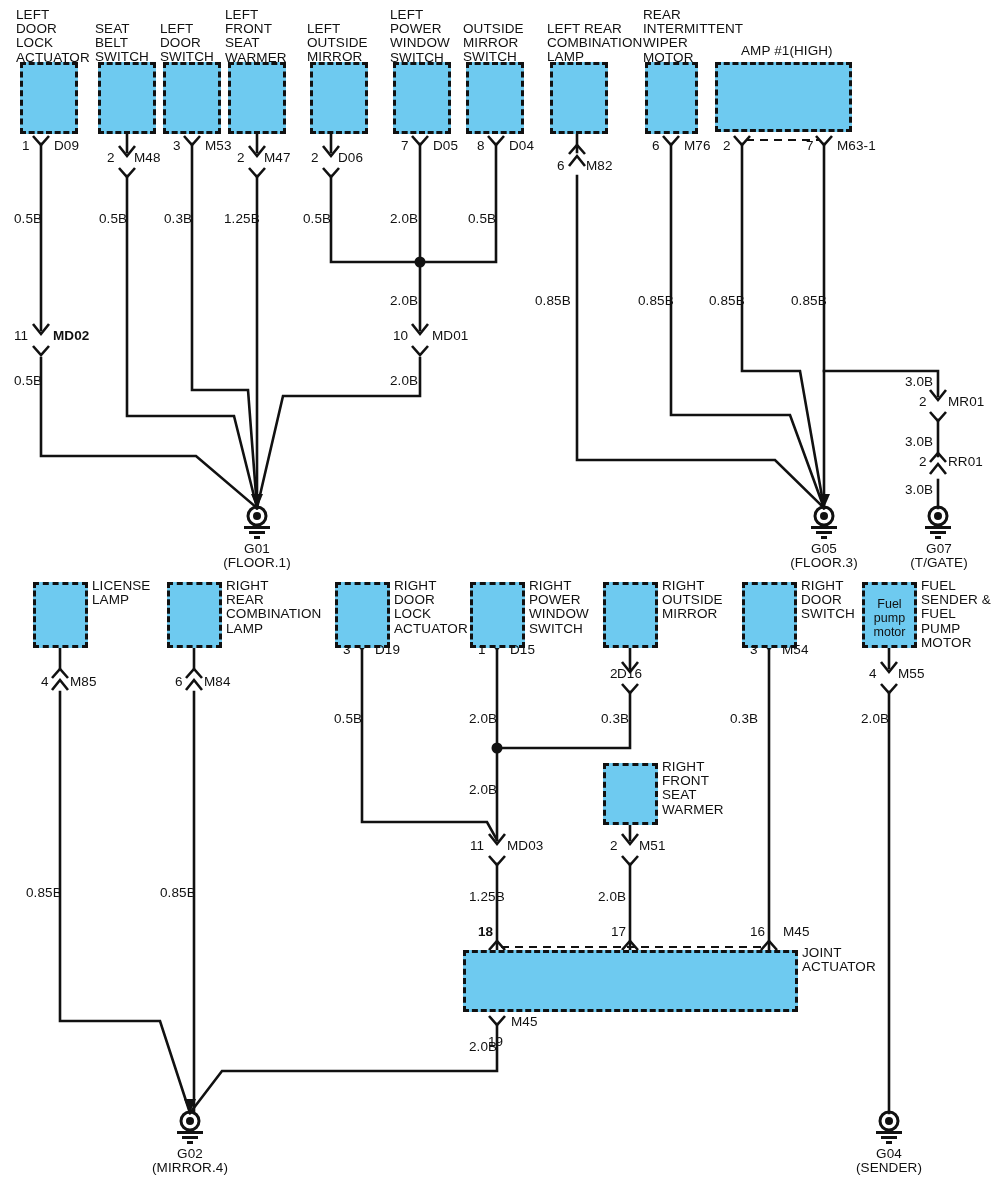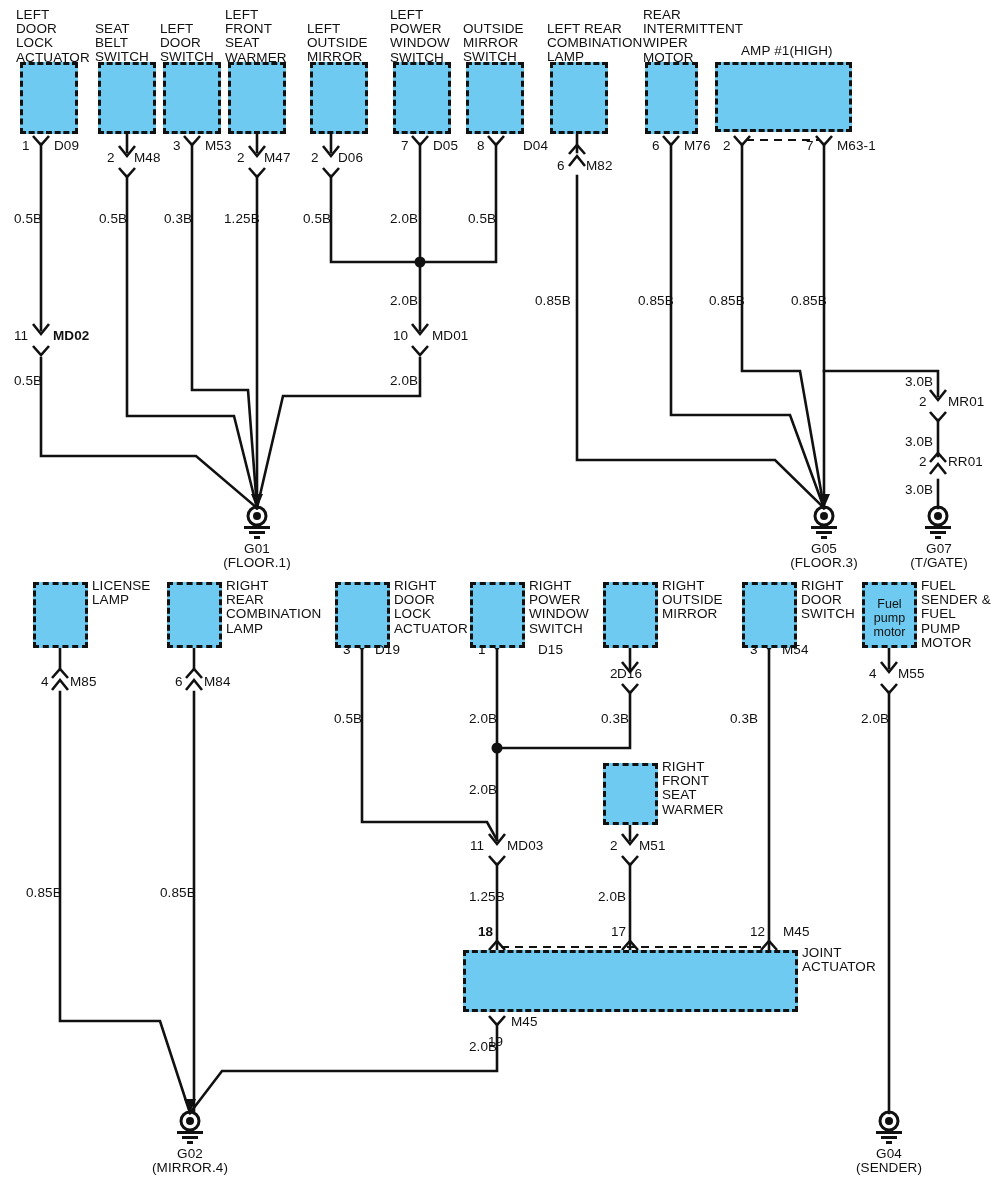--- a/index.html
+++ b/index.html
@@ -333,21 +333,21 @@
   <div class="lbl" style="left:237px;top:151px;">2</div>
   <div class="lbl" style="left:264px;top:151px;">M47</div>
 
   <div class="lbl" style="left:311px;top:151px;">2</div>
   <div class="lbl" style="left:338px;top:151px;">D06</div>
 
   <div class="lbl" style="left:401px;top:139px;">7</div>
   <div class="lbl" style="left:433px;top:139px;">D05</div>
 
   <div class="lbl" style="left:477px;top:139px;">8</div>
-  <div class="lbl" style="left:509px;top:139px;margin-left:14px;">D04</div>
+  <div class="lbl" style="left:509px;top:139px;">D04</div>
 
   <div class="lbl" style="left:557px;top:159px;">6</div>
   <div class="lbl" style="left:586px;top:159px;">M82</div>
 
   <div class="lbl" style="left:652px;top:139px;">6</div>
   <div class="lbl" style="left:684px;top:139px;">M76</div>
 
   <div class="lbl" style="left:723px;top:139px;">2</div>
 
   <div class="lbl" style="left:806px;top:139px;">7</div>
@@ -368,40 +368,40 @@
   <div class="lbl" style="left:41px;top:675px;">4</div>
   <div class="lbl" style="left:70px;top:675px;">M85</div>
 
   <div class="lbl" style="left:175px;top:675px;">6</div>
   <div class="lbl" style="left:204px;top:675px;">M84</div>
 
   <div class="lbl" style="left:343px;top:643px;">3</div>
   <div class="lbl" style="left:375px;top:643px;">D19</div>
 
   <div class="lbl" style="left:478px;top:643px;">1</div>
-  <div class="lbl" style="left:538px;top:643px;">D15</div>
+  <div class="lbl" style="left:510px;top:643px;">D15</div>
 
   <div class="lbl" style="left:610px;top:667px;">2</div>
   <div class="lbl" style="left:617px;top:667px;">D16</div>
 
   <div class="lbl" style="left:750px;top:643px;">3</div>
   <div class="lbl" style="left:782px;top:643px;">M54</div>
 
   <div class="lbl" style="left:869px;top:667px;">4</div>
   <div class="lbl" style="left:898px;top:667px;">M55</div>
 
   <div class="lbl" style="left:610px;top:839px;">2</div>
   <div class="lbl" style="left:639px;top:839px;">M51</div>
 
   <div class="lbl" style="left:470px;top:839px;">11</div>
   <div class="lbl" style="left:507px;top:839px;">MD03</div>
 
   <div class="lbl" style="left:478px;top:925px;font-weight:bold;">18</div>
   <div class="lbl" style="left:611px;top:925px;">17</div>
-  <div class="lbl" style="left:750px;top:925px;">12</div>
+  <div class="lbl" style="left:750px;top:925px;">16</div>
   <div class="lbl" style="left:783px;top:925px;">M45</div>
 
   <div class="lbl" style="left:488px;top:1015px;margin-top:20px;">19</div>
   <div class="lbl" style="left:511px;top:1015px;">M45</div>
 
   <div class="lbl" style="left:14px;top:212px;">0.5B</div>
   <div class="lbl" style="left:99px;top:212px;">0.5B</div>
   <div class="lbl" style="left:164px;top:212px;">0.3B</div>
   <div class="lbl" style="left:224px;top:212px;">1.25B</div>
   <div class="lbl" style="left:303px;top:212px;">0.5B</div>

